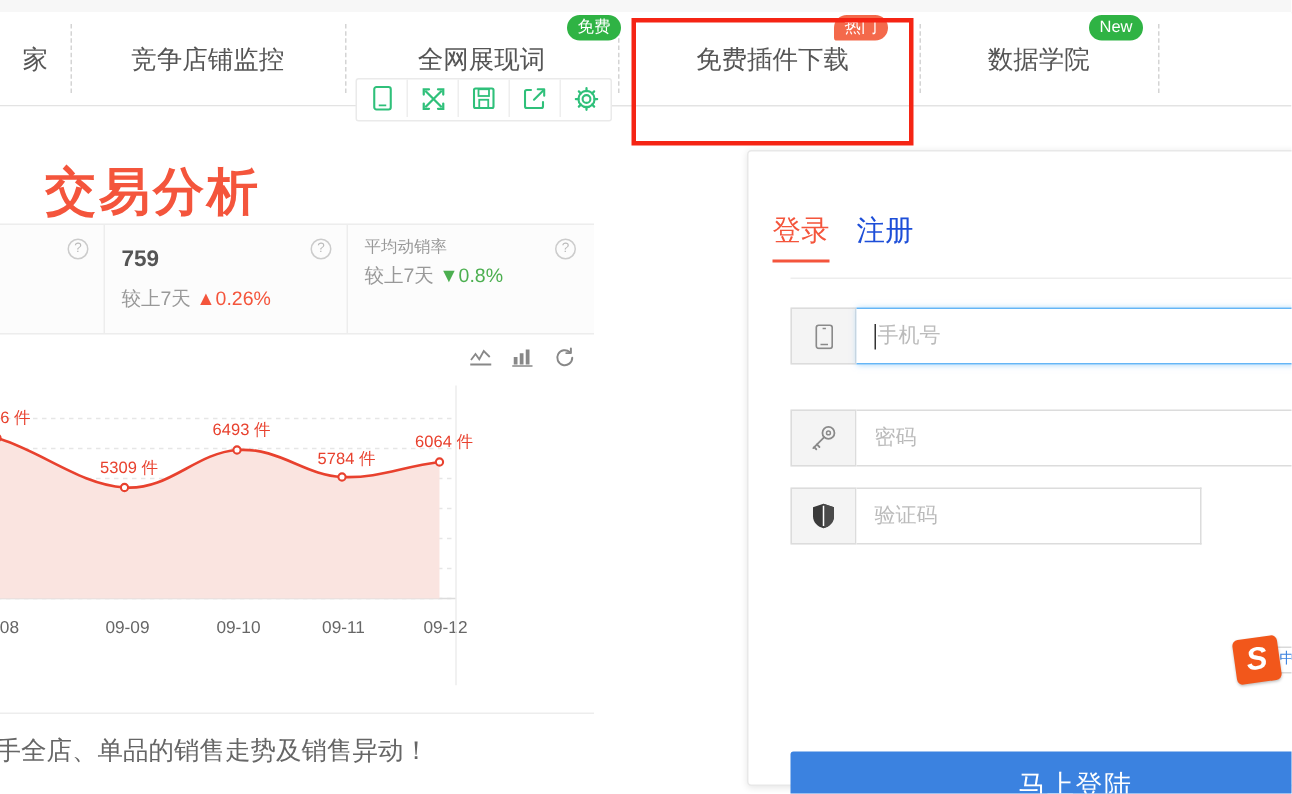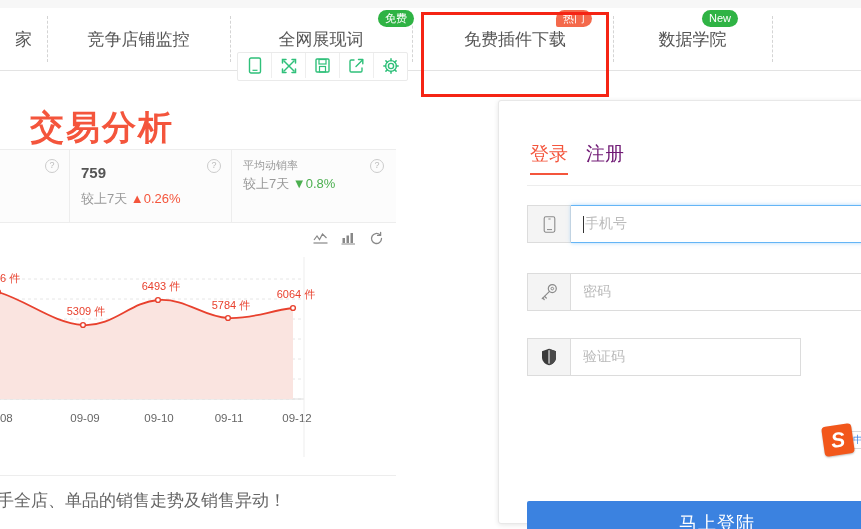--- a/index.html
+++ b/index.html
@@ -117,24 +117,24 @@
   }
 
   
   .login-panel{
     position:absolute;left:498px;top:100px;width:383px;height:422px;
     background:#ffffff;border:1px solid #e8e8e8;border-radius:3px;
     box-shadow:0 1px 5px rgba(0,0,0,.10);
     overflow:visible;
   }
   .login-tabs{
-    position:absolute;left:31px;top:40px;display:flex;align-items:flex-end;gap:18px;
+    position:absolute;left:16px;top:40px;display:flex;align-items:flex-end;gap:18px;
   }
   .login-tab{
-    font-size:19px;color:#701a75;cursor:pointer;padding-bottom:8px;
+    font-size:19px;color:#1d4ed8;cursor:pointer;padding-bottom:8px;
     position:relative;
   }
   .login-tab.active{color:#f4553c;}
   .login-tab.active:after{
     content:"";position:absolute;left:0;bottom:0;width:100%;height:2px;background:#f4553c;
   }
   .tabs-underline{
     position:absolute;left:28px;top:84px;width:352px;height:0;
     border-top:1px solid #ededed;
   }
@@ -216,21 +216,21 @@
     <div class="nav-item" style="left:421px;width:188px;">
       <span>免费插件下载</span>
     </div>
 
     <div class="nav-item" style="left:613px;width:159px;">
       <span>数据学院</span>
     </div>
 
     <div class="badge green" style="left:378px;top:2px;">免费</div>
     <div class="badge orange" style="left:556px;top:2px;">热门</div>
-    <div class="badge green" style="left:702px;top:2px;">New</div>
+    <div class="badge green" style="left:726px;top:2px;">New</div>
   </div>
 </div>
 
 <div class="nav-highlight"></div>
 
 <div class="icon-toolbar">
   <div class="ibtn">
     <svg width="14" height="17" viewBox="0 0 14 17">
       <rect x="1.5" y="1" width="11" height="15" rx="1.5" fill="none" stroke="#2fc07a" stroke-width="1.4"></rect>
       <line x1="4.5" y1="13.3" x2="9.5" y2="13.3" stroke="#2fc07a" stroke-width="1.2"></line>
@@ -404,21 +404,21 @@
         <path d="M9.5 8.4 L2.2 15.7" stroke="#8a8a8a" stroke-width="1.2" stroke-linecap="round" fill="none"></path>
         <path d="M4.6 13.3 L6.3 15.0" stroke="#8a8a8a" stroke-width="1.2" stroke-linecap="round" fill="none"></path>
         <path d="M2.8 15.1 L4.2 16.5" stroke="#8a8a8a" stroke-width="1.2" stroke-linecap="round" fill="none"></path>
       </svg>
     </div>
     <div class="field-input" style="width:336px;">
       <span>密码</span>
     </div>
   </div>
 
-  <div class="field" style="top:237px;">
+  <div class="field" style="top:224px;">
     <div class="field-icon">
       <svg width="16" height="18" viewBox="0 0 16 18">
         <path d="M8 0.8 L15 3.2 V9.2 C15 13.4 11.8 16.2 8 17.2 C4.2 16.2 1 13.4 1 9.2 V3.2 Z" fill="#3a3a3a"></path>
         <path d="M8 0.8 L15 3.2 V9.2 C15 13.4 11.8 16.2 8 17.2 Z" fill="#4a4a4a"></path>
         <path d="M8 2.2 V15.6" stroke="#fff" stroke-width="1"></path>
       </svg>
     </div>
     <div class="field-input" style="width:230px;">
       <span>验证码</span>
     </div>

